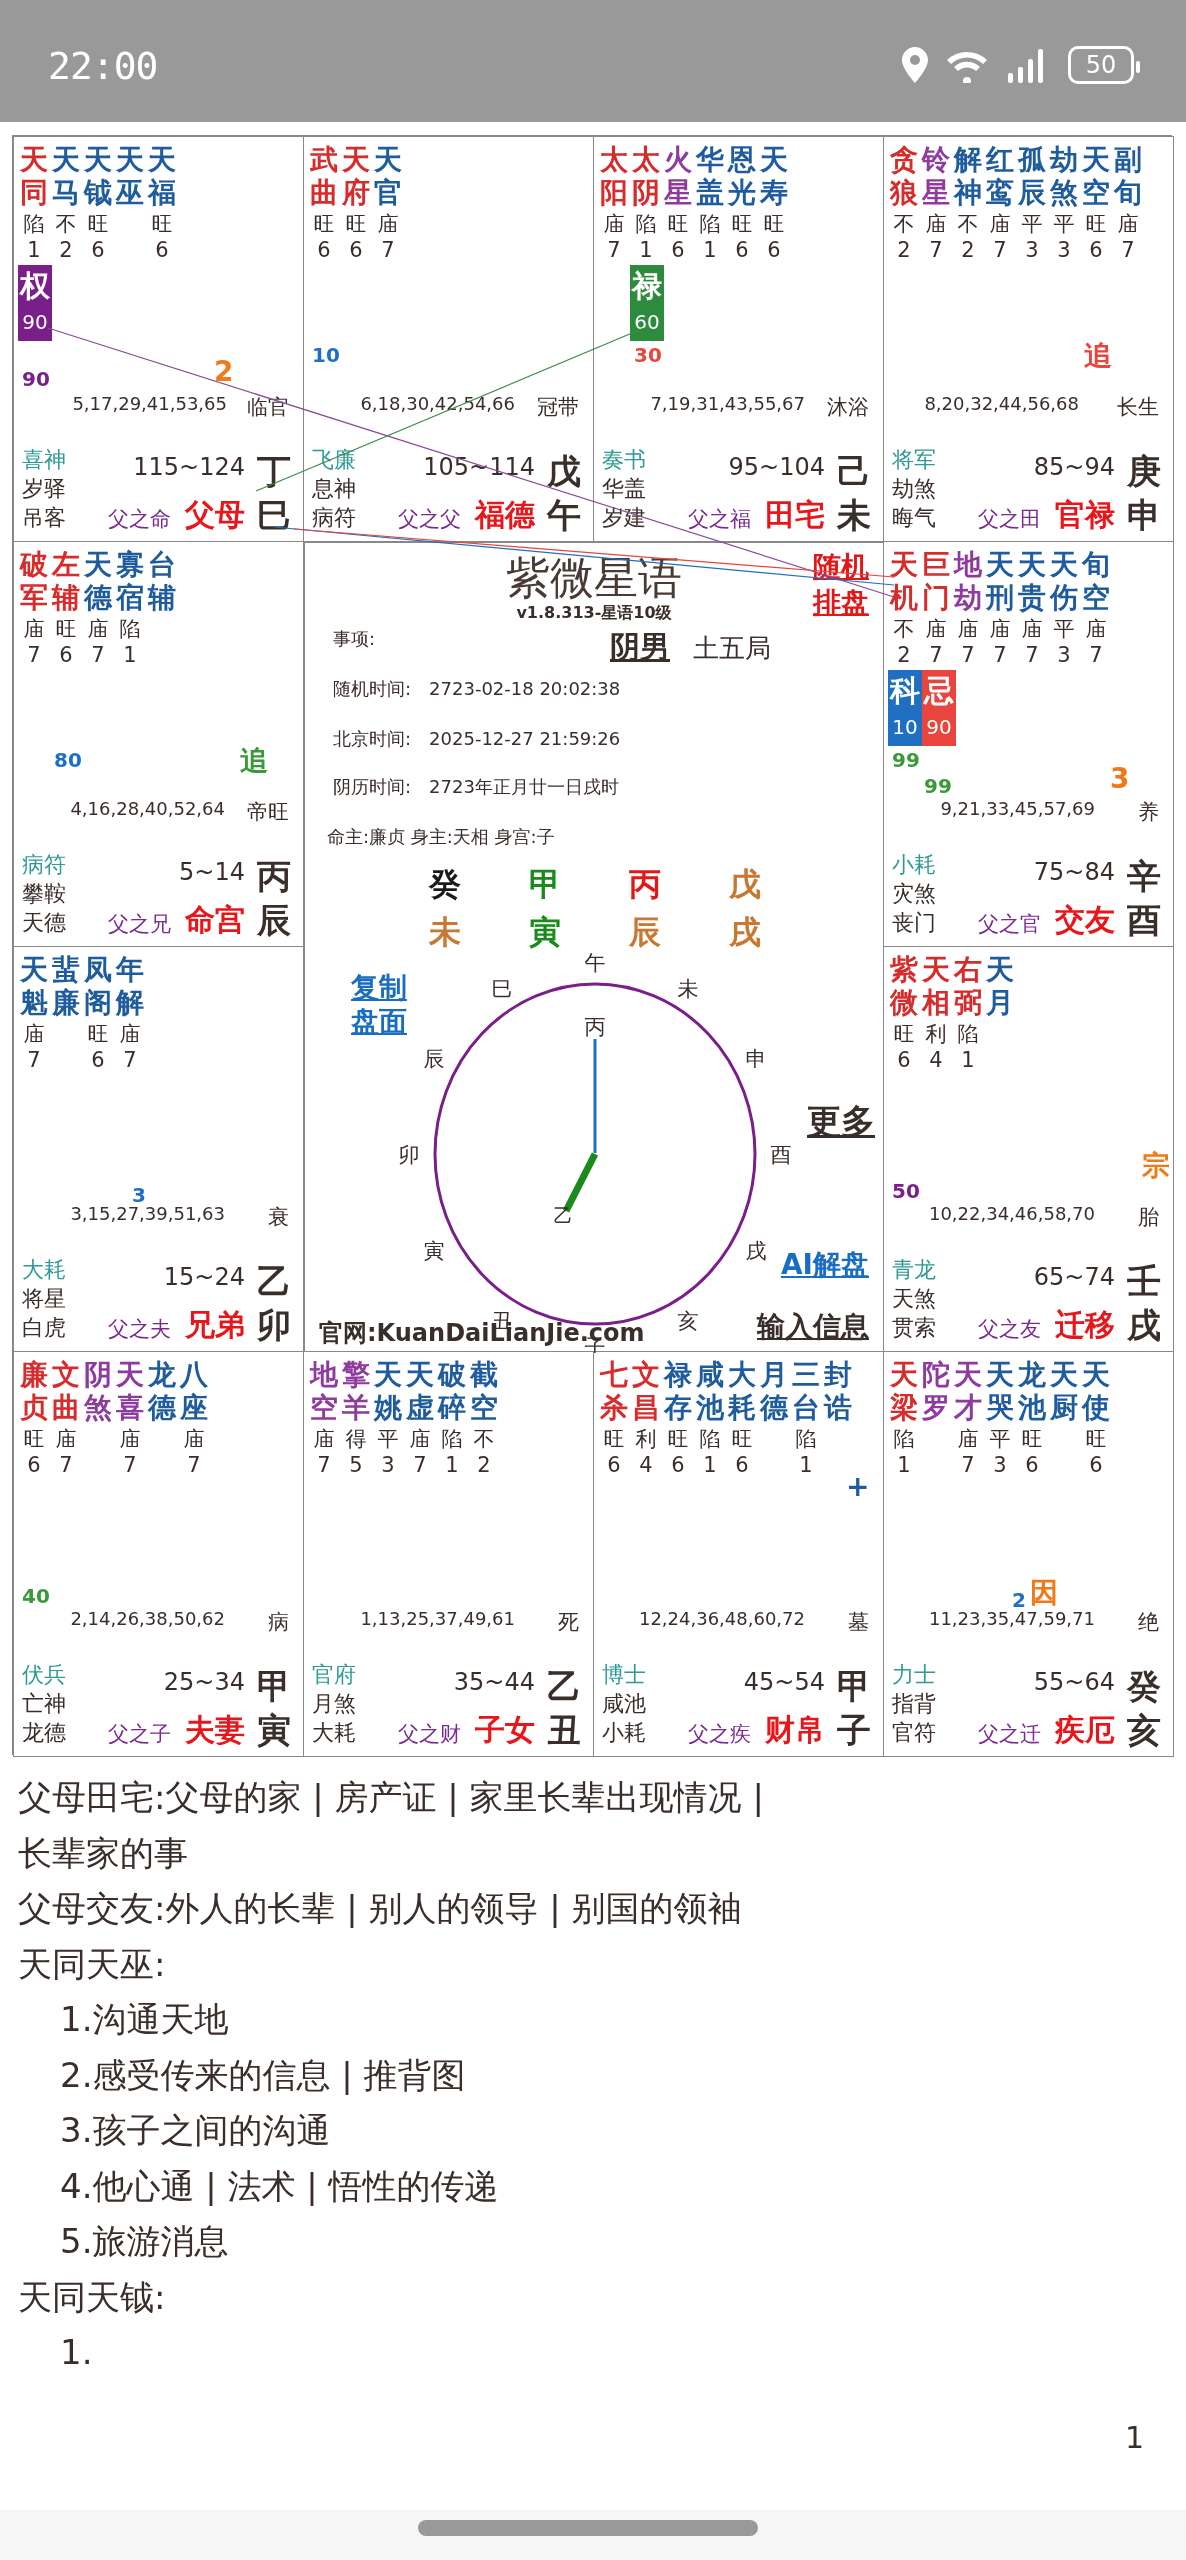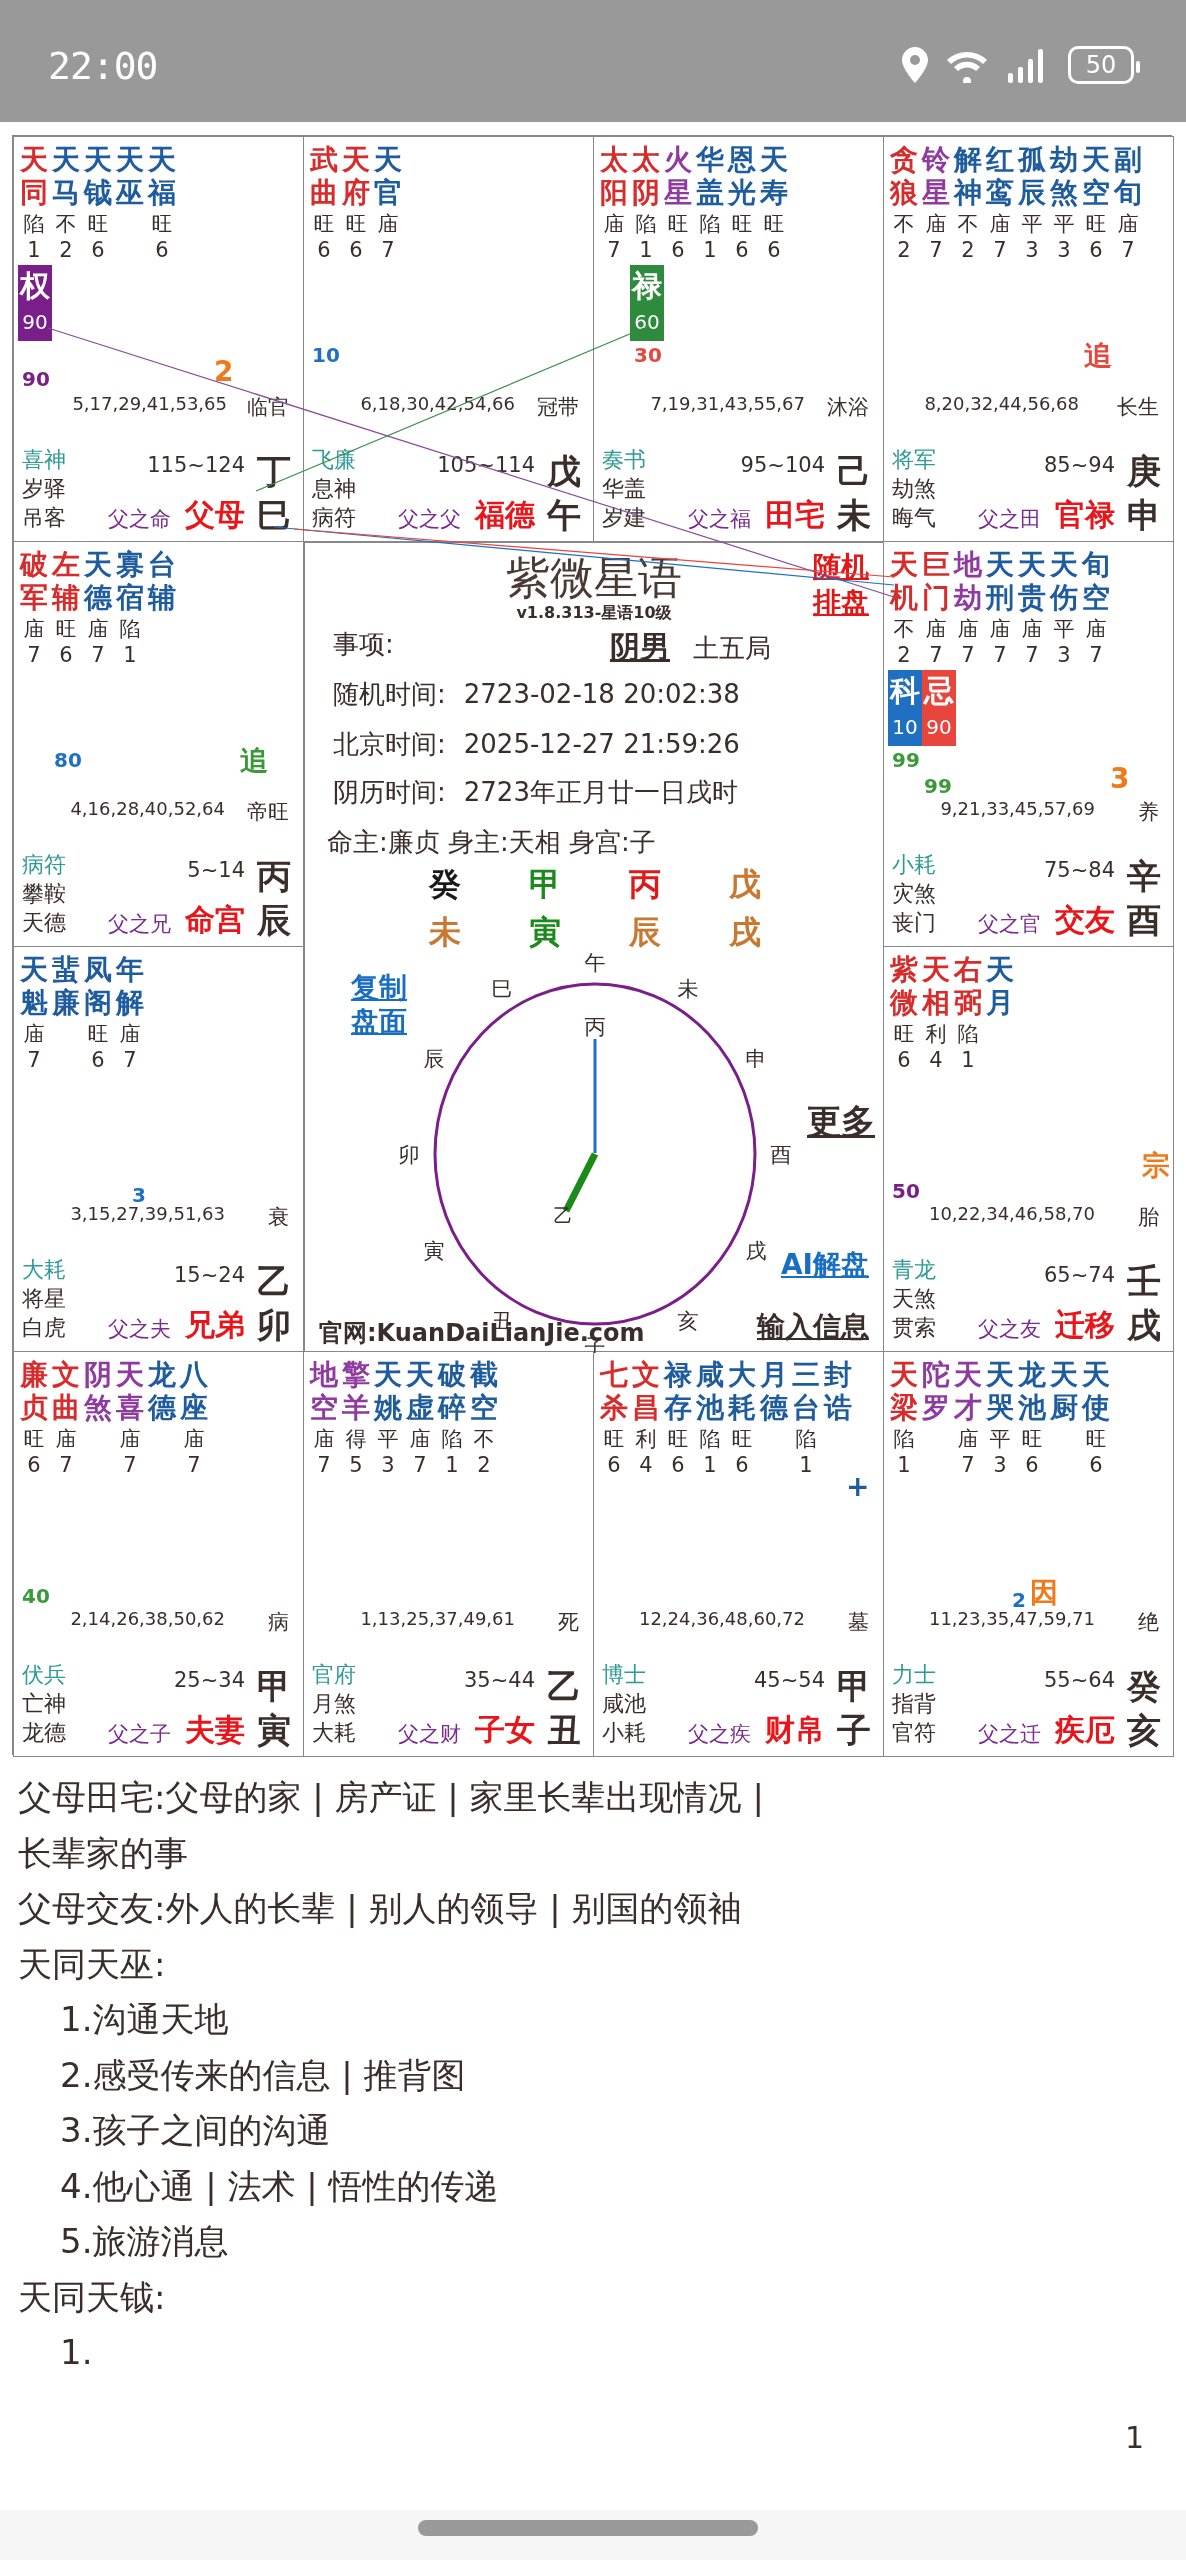--- a/index.html
+++ b/index.html
@@ -23,31 +23,31 @@
   .hua { position: absolute; top: 128px; display: flex; }
   .hua .box { width: 34px; height: 76px; display: flex; flex-direction: column; align-items: center; color: #fff; }
   .hua .box .h { font-size: 30px; line-height: 42px; font-weight: bold; }
   .hua .box .v { font-size: 20px; line-height: 30px; }
   .small-num { position: absolute; font-size: 20px; font-weight: bold; }
   .marker { position: absolute; font-size: 28px; font-weight: bold; }
   .ages { position: absolute; top: 256px; font-size: 18px; color: #3a2e2a; }
   .stage { position: absolute; right: 14px; top: 256px; font-size: 21px; }
   .gods { position: absolute; left: 8px; top: 308px; display: flex; flex-direction: column; font-size: 22px; line-height: 29px; }
   .gods .g1 { color: #2f9a96; }
-  .range { position: absolute; right: 58px; top: 316px; font-size: 21px; }
+  .range { position: absolute; right: 58px; top: 316px; font-size: 24px; }
   .stem { position: absolute; right: 12px; top: 312px; font-size: 34px; font-weight: bold; }
   .branch { position: absolute; right: 12px; top: 356px; font-size: 34px; font-weight: bold; }
   .rel { position: absolute; right: 132px; top: 368px; font-size: 21px; color: #7a2a90; }
   .palace { position: absolute; right: 58px; top: 358px; font-size: 30px; font-weight: bold; color: #e8161a; }
 
   .center { position: absolute; left: 290px; top: 405px; width: 580px; height: 810px; background: #fff; border: 1px solid #888; }
   .c-title { position: absolute; left: 0; width: 100%; top: 6px; text-align: center; font-size: 44px; font-weight: normal; color: #4a3a34; }
   .c-ver { position: absolute; left: 0; width: 100%; top: 60px; text-align: center; font-size: 16px; font-weight: bold; }
   .c-random { position: absolute; right: 14px; top: 6px; color: #e01818; font-size: 28px; font-weight: bold; line-height: 36px; text-decoration: underline; text-align: center; }
-  .c-line { position: absolute; left: 28px; font-size: 26px; color: #3a2e2a; }
+  .c-line { position: absolute; left: 28px; font-size: 18px; color: #3a2e2a; }
   .c-line .v { margin-left: 18px; }
   .c-yin { position: absolute; left: 305px; top: 84px; font-size: 30px; font-weight: bold; text-decoration: underline; }
   .c-ju { position: absolute; left: 388px; top: 88px; font-size: 26px; }
   .pillars { position: absolute; left: 90px; top: 320px; width: 400px; display: grid; grid-template-columns: repeat(4, 1fr); row-gap: 4px; }
   .pillars span { font-size: 32px; font-weight: bold; text-align: center; }
   .c-link { position: absolute; color: #1a6ec2; font-size: 28px; font-weight: bold; text-decoration: underline; line-height: 34px; margin-left: 24px; }
   .c-dark-link { position: absolute; color: #3a2e2a; font-size: 28px; font-weight: bold; text-decoration: underline; }
   .c-site { position: absolute; left: 14px; bottom: 2px; font-size: 24px; font-weight: bold; }
   .clock { position: absolute; left: 0; top: 0; }
 

